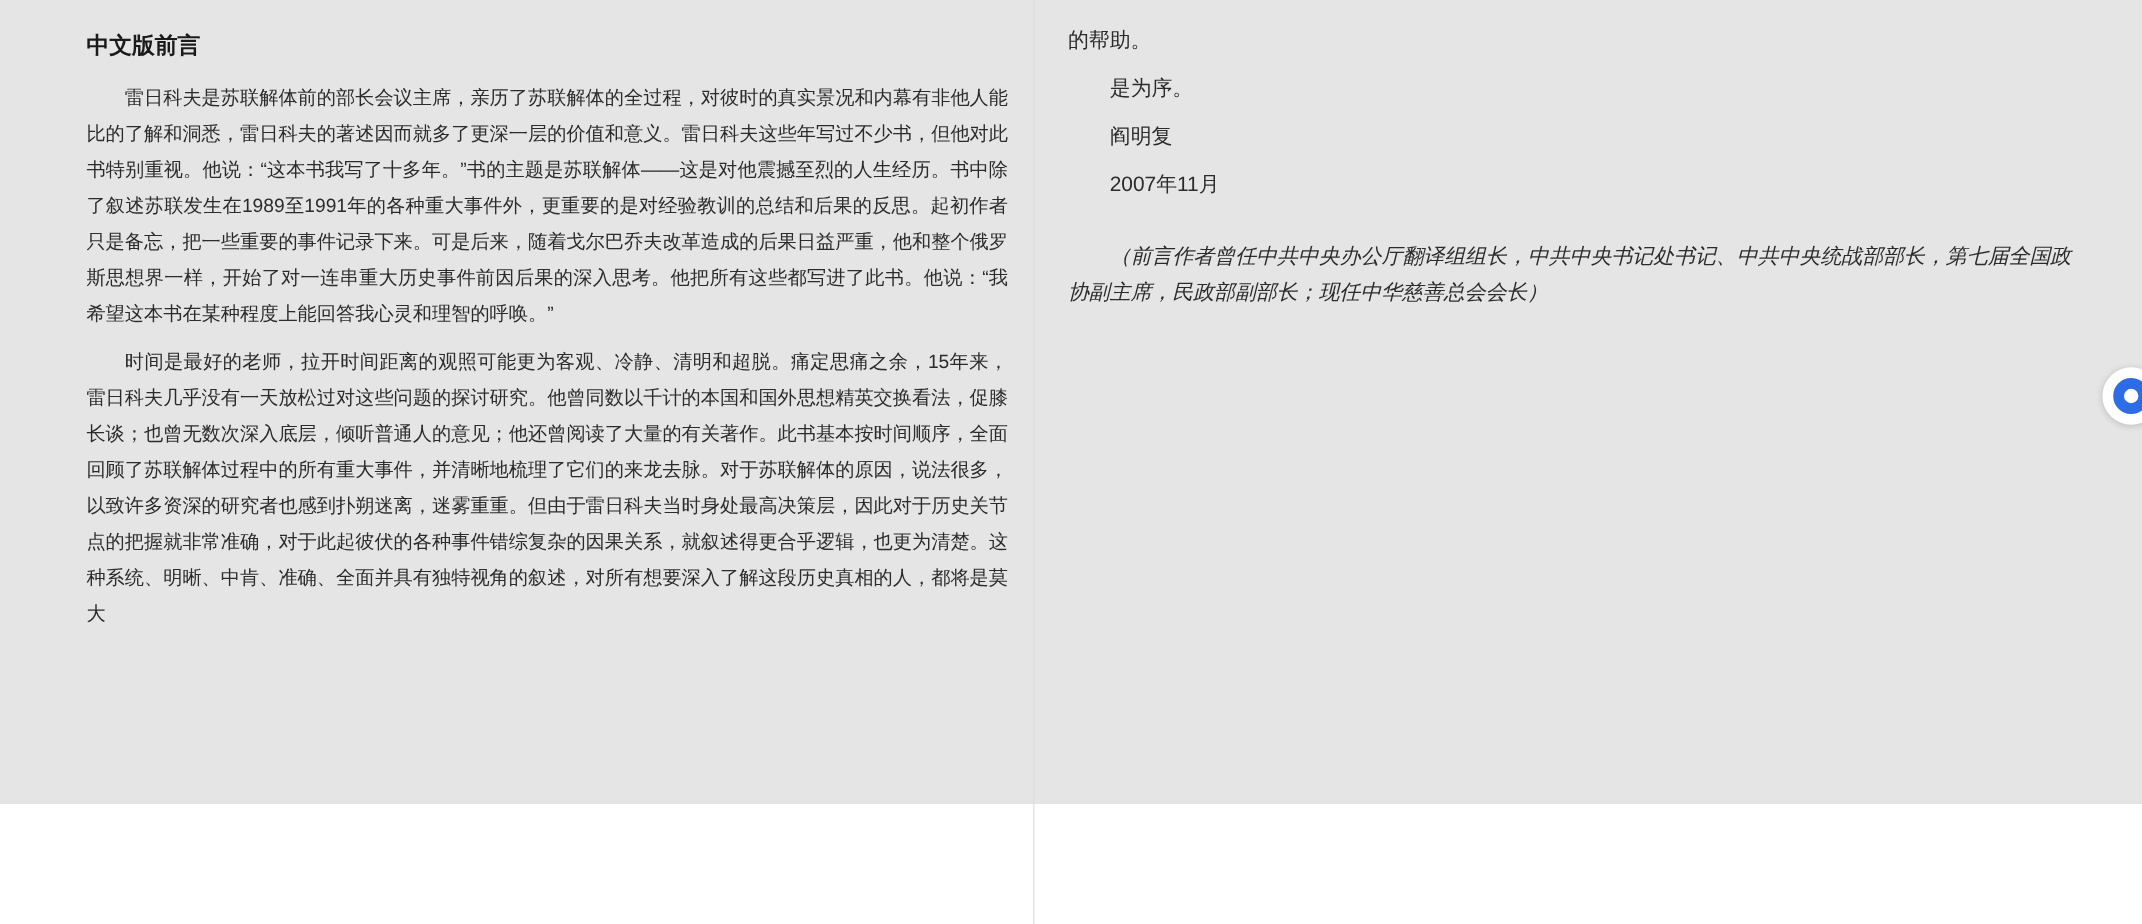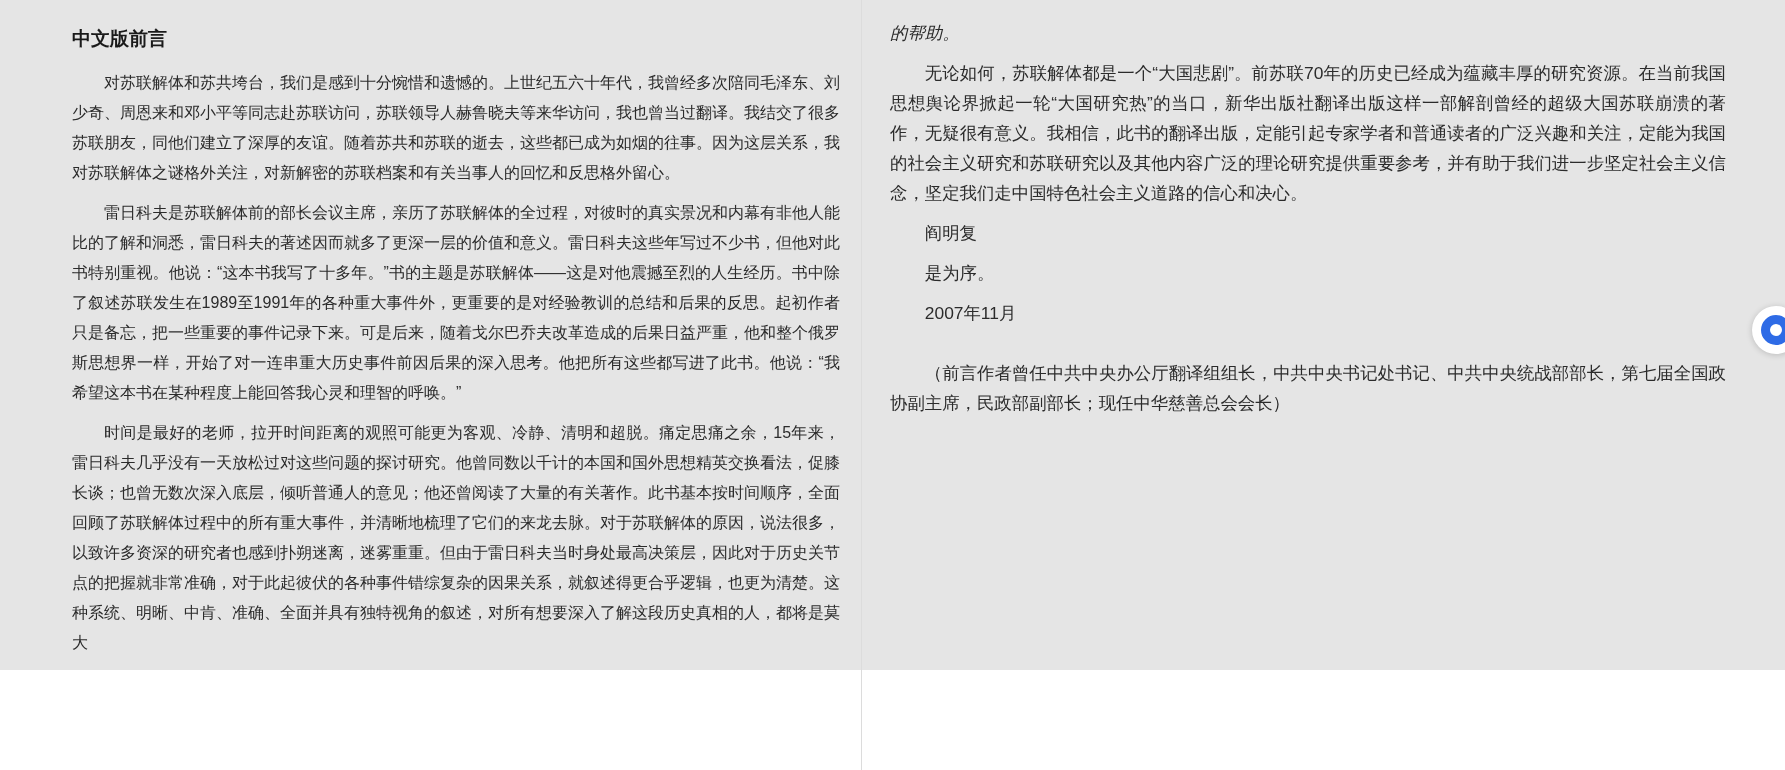--- a/index.html
+++ b/index.html
@@ -47,28 +47,28 @@
     margin: 0 0 16px 0;
   }
   .para {
     margin: 0 0 10px 0;
     text-align: justify;
     text-indent: 2em;
     word-break: break-all;
   }
   .para.no-indent {
     text-indent: 0;
-    font-style: italic;
   }
   .sig {
     margin: 0 0 10px 0;
     text-indent: 2em;
   }
   .note {
     margin-top: 30px;
+    font-style: italic;
   }
   .page-divider {
     position: absolute;
     left: 861px;
     top: 0;
     width: 1px;
     height: 770px;
     background: #dcdcdc;
   }
   .float-btn {
@@ -94,32 +94,30 @@
     background: #ffffff;
   }
 </style>
 </head>
 <body>
 
 <div class="viewer">
 
   <div class="page page-left">
     <h1 class="doc-title">中文版前言</h1>
-    <p class="para">对苏联解体和苏共垮台，我们是感到十分惋惜和遗憾的。上世纪五六十年代，我曾经多次陪同毛泽东、刘少奇、周恩来和邓小平等同志赴苏联访问，苏联领导人赫鲁晓夫等来华访问，我也曾当过翻译。我结交了很多苏联朋友，同他们建立了深厚的友谊。随着苏共和苏联的逝去，这些都已成为如烟的往事。因为这层关系，我对苏联解体之谜格外关注，对新解密的苏联档案和有关当事人的回忆和反思格外留心。</p>
     <p class="para">雷日科夫是苏联解体前的部长会议主席，亲历了苏联解体的全过程，对彼时的真实景况和内幕有非他人能比的了解和洞悉，雷日科夫的著述因而就多了更深一层的价值和意义。雷日科夫这些年写过不少书，但他对此书特别重视。他说：“这本书我写了十多年。”书的主题是苏联解体——这是对他震撼至烈的人生经历。书中除了叙述苏联发生在1989至1991年的各种重大事件外，更重要的是对经验教训的总结和后果的反思。起初作者只是备忘，把一些重要的事件记录下来。可是后来，随着戈尔巴乔夫改革造成的后果日益严重，他和整个俄罗斯思想界一样，开始了对一连串重大历史事件前因后果的深入思考。他把所有这些都写进了此书。他说：“我希望这本书在某种程度上能回答我心灵和理智的呼唤。”</p>
     <p class="para">时间是最好的老师，拉开时间距离的观照可能更为客观、冷静、清明和超脱。痛定思痛之余，15年来，雷日科夫几乎没有一天放松过对这些问题的探讨研究。他曾同数以千计的本国和国外思想精英交换看法，促膝长谈；也曾无数次深入底层，倾听普通人的意见；他还曾阅读了大量的有关著作。此书基本按时间顺序，全面回顾了苏联解体过程中的所有重大事件，并清晰地梳理了它们的来龙去脉。对于苏联解体的原因，说法很多，以致许多资深的研究者也感到扑朔迷离，迷雾重重。但由于雷日科夫当时身处最高决策层，因此对于历史关节点的把握就非常准确，对于此起彼伏的各种事件错综复杂的因果关系，就叙述得更合乎逻辑，也更为清楚。这种系统、明晰、中肯、准确、全面并具有独特视角的叙述，对所有想要深入了解这段历史真相的人，都将是莫大</p>
   </div>
 
   <div class="page-divider"></div>
 
   <div class="page page-right">
     <p class="para no-indent">的帮助。</p>
-    <p class="para">无论如何，苏联解体都是一个“大国悲剧”。前苏联70年的历史已经成为蕴藏丰厚的研究资源。在当前我国思想舆论界掀起一轮“大国研究热”的当口，新华出版社翻译出版这样一部解剖曾经的超级大国苏联崩溃的著作，无疑很有意义。我相信，此书的翻译出版，定能引起专家学者和普通读者的广泛兴趣和关注，定能为我国的社会主义研究和苏联研究以及其他内容广泛的理论研究提供重要参考，并有助于我们进一步坚定社会主义信念，坚定我们走中国特色社会主义道路的信心和决心。</p>
+    <p class="sig">是为序。</p>
     <p class="sig">阎明复</p>
-    <p class="sig">是为序。</p>
     <p class="sig">2007年11月</p>
     <p class="para note">（前言作者曾任中共中央办公厅翻译组组长，中共中央书记处书记、中共中央统战部部长，第七届全国政协副主席，民政部副部长；现任中华慈善总会会长）</p>
   </div>
 
   <div class="float-btn">
     <div class="float-ring"></div>
   </div>
 
 </div>
 

